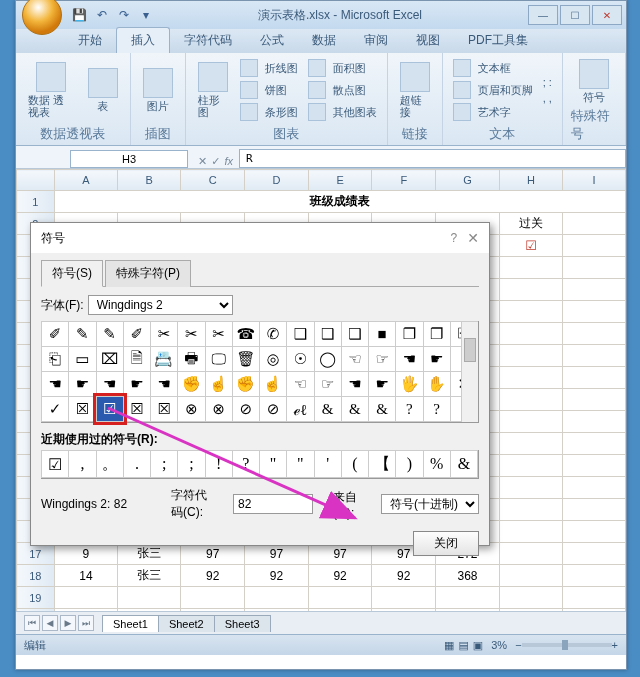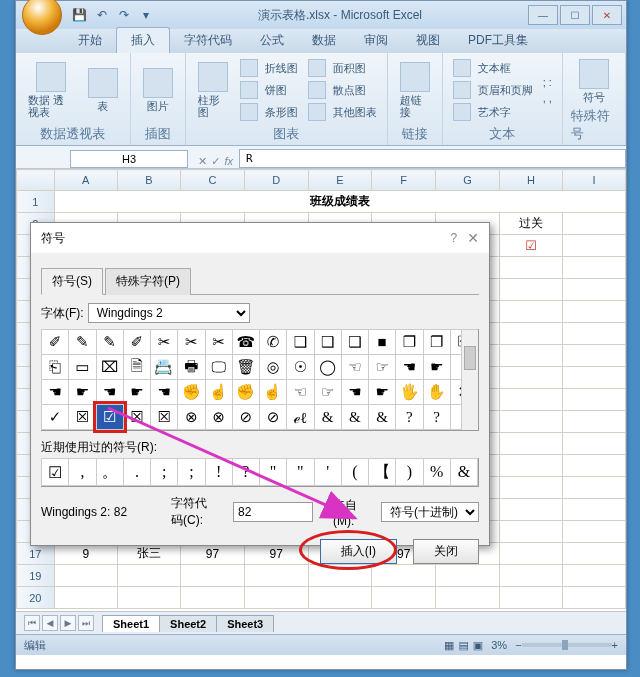--- a/index.html
+++ b/index.html
@@ -40,48 +40,48 @@
 table.grid thead th{background:linear-gradient(#f4f8fc,#e0eaf4);color:#3a5a7a;height:18px;font-weight:normal;font-size:11px;}
 table.grid .rowhdr{background:linear-gradient(90deg,#f4f8fc,#e0eaf4);width:36px;color:#3a5a7a;font-size:11px;}
 table.grid td{height:19px;background:#fff;}
 td.headercell{background:#fff;font-size:15px;font-weight:bold;font-family:SimSun;}
 td.greencol{background:#e4eed4;}
 .checkbox-sym{color:#c0392b;font-size:13px;}
 
 .sheet-tabs{height:22px;background:#e8eef4;border-top:1px solid #b8c8d8;display:flex;align-items:center;padding-left:8px;gap:0;}
 .st-nav{display:flex;gap:2px;margin-right:8px;}
 .st-nav span{width:14px;height:14px;border:1px solid #aab8c8;background:#f4f8fc;font-size:9px;display:flex;align-items:center;justify-content:center;color:#6a7a8a;}
-.stab{padding:2px 10px;background:#fff;border:1px solid #9aaabb;border-bottom:none;font-size:11px;margin-right:-1px;font-weight:bold;}
+.stab{padding:2px 10px;background:#fff;border:1px solid #9aaabb;border-bottom:none;font-size:11px;margin-right:-1px;}
 .stab:not(.active){background:#dce4ec;}
 
 .statusbar{height:20px;background:linear-gradient(#d8e4f0,#c4d6e8);border-top:1px solid #9ab3cc;display:flex;align-items:center;padding:0 8px;font-size:11px;color:#3a5a7a;}
 .statusbar .spacer{flex:1;}
 .zoom-slider{width:90px;height:4px;background:#b8c8d8;position:relative;}
 .zoom-slider::after{content:'';position:absolute;left:45%;top:-3px;width:6px;height:10px;background:#8aa4be;}
 
 .dialog{position:absolute;left:30px;top:222px;width:458px;height:322px;background:#f0f0f0;border:1px solid #888;box-shadow:3px 3px 8px rgba(0,0,0,.4);z-index:20;}
 .dlg-title{height:30px;background:#fff;display:flex;align-items:center;padding:0 10px;font-size:12px;color:#000;}
 .dlg-title .sp{flex:1;}
 .dlg-help{color:#888;margin-right:10px;}
 .dlg-close{color:#888;font-size:14px;}
 .dlg-body{padding:6px 10px 10px;}
 .dlg-tabs{display:flex;border-bottom:1px solid #aaa;}
-.dtab{padding:4px 10px;border:1px solid #aaa;border-bottom:none;background:#f0f0f0;font-size:12px;margin-right:2px;position:relative;top:1px;margin-top:8px;}
+.dtab{padding:4px 10px;border:1px solid #aaa;border-bottom:none;background:#f0f0f0;font-size:12px;margin-right:2px;position:relative;top:1px;}
 .dtab.active{background:#f0f0f0;border-bottom:1px solid #f0f0f0;}
 .dtab:not(.active){background:#e4e4e4;}
 .font-row{margin:8px 0 6px;display:flex;align-items:center;gap:4px;font-size:12px;}
 .font-row select,.font-row input{border:1px solid #999;padding:1px 4px;font-size:12px;height:20px;box-sizing:border-box;background:#fff;}
 .sym-grid{border:1px solid #999;background:#fff;display:grid;grid-template-columns:repeat(16,1fr);position:relative;}
 .sym-cell{border:1px solid #ccc;height:24px;display:flex;align-items:center;justify-content:center;font-family:'Wingdings 2','Wingdings',serif;font-size:15px;margin:-1px 0 0 -1px;}
 .sym-cell.selected{position:relative;z-index:2;}
 .sym-cell.selected::before{content:'';position:absolute;inset:-4px;border:3px solid #d62020;}
 .sym-cell.selected .inner{position:absolute;inset:0;background:#2a5ab0;color:#fff;display:flex;align-items:center;justify-content:center;font-size:15px;}
 .sym-scroll{position:absolute;right:0;top:0;bottom:0;width:16px;background:#f0f0f0;border-left:1px solid #ccc;display:flex;flex-direction:column;}
 .sym-scroll .thumb{height:22px;background:#cdcdcd;margin:16px 2px 0;border:1px solid #aaa;}
-.recent-lbl{margin-top:8px;font-size:12px;}
+.recent-lbl{margin-top:8px;font-size:12px;font-weight:bold;}
 .recent-grid{border:1px solid #999;background:#fff;display:grid;grid-template-columns:repeat(16,1fr);margin-top:2px;}
 .recent-grid .rc{border:1px solid #ccc;height:26px;display:flex;align-items:center;justify-content:center;font-size:16px;margin:-1px 0 0 -1px;font-family:serif;}
 .code-row{margin-top:8px;display:flex;align-items:center;gap:20px;font-size:12px;}
 .code-row input,.code-row select{border:1px solid #999;padding:1px 4px;font-size:12px;height:20px;box-sizing:border-box;background:#fff;}
 .dlg-btns{display:flex;justify-content:flex-end;gap:16px;margin-top:10px;}
 .dlg-btn{padding:3px 20px;border:1px solid #888;background:linear-gradient(#fdfdfd,#e4e4e4);font-size:12px;}
 .dlg-btn.primary{position:relative;border:1px solid #3a6ab0;}
 .red-circle{position:absolute;left:-22px;top:-10px;width:92px;height:34px;border:3px solid #d62020;border-radius:50%;pointer-events:none;}
 
 .arrow{position:absolute;z-index:30;pointer-events:none;}
@@ -440,20 +440,32 @@
               <td class="">张三</td>
               <td class="">97</td>
               <td class="">97</td>
               <td class="">97</td>
               <td class="">97</td>
               <td class="greencol">272</td>
               <td class="greencol"></td>
               <td class="greencol"></td>
             </tr>
             <tr>
+              <td class="rowhdr">18</td>
+              <td class="">14</td>
+              <td class="">张三</td>
+              <td class="">92</td>
+              <td class="">92</td>
+              <td class="">92</td>
+              <td class="">92</td>
+              <td class="greencol">368</td>
+              <td class="greencol"></td>
+              <td class="greencol"></td>
+            </tr>
+            <tr>
               <td class="rowhdr">19</td>
               <td class=""></td>
               <td class=""></td>
               <td class=""></td>
               <td class=""></td>
               <td class=""></td>
               <td class=""></td>
               <td class="greencol"></td>
               <td class="greencol"></td>
               <td class="greencol"></td>
@@ -509,21 +521,21 @@
     <span class="dlg-help">?</span>
     <span class="dlg-close">✕</span>
   </div>
   <div class="dlg-body">
     <div class="dlg-tabs">
       <div class="dtab active">符号(S)</div>
       <div class="dtab">特殊字符(P)</div>
     </div>
     <div class="font-row">
       <span>字体(F):</span>
-      <select style="width:162px"><option>Wingdings 2</option></select>
+      <select style="width:145px"><option>Wingdings 2</option></select>
     </div>
     <div class="sym-grid" id="symgrid">
       <div class="sym-cell">✐</div>
           <div class="sym-cell">✎</div>
           <div class="sym-cell">✎</div>
           <div class="sym-cell">✐</div>
           <div class="sym-cell">✂</div>
           <div class="sym-cell">✂</div>
           <div class="sym-cell">✂</div>
           <div class="sym-cell">☎</div>
@@ -609,24 +621,20 @@
           <div class="rc">&amp;</div>
         </div>
     <div class="code-row">
       <span style="flex:0 0 110px">Wingdings 2: 82</span>
       <span>字符代码(C):</span>
       <input style="width: 80px;" value="82">
       <span>来自(M):</span>
       <select style="width:110px"><option>符号(十进制)</option></select>
     </div>
     <div class="dlg-btns">
-      <button class="dlg-btn primary">
-        <span>插入(I)</span>
-        <span class="red-circle"></span>
-      </button>
       <button class="dlg-btn">关闭</button>
     </div>
   </div>
 </div>
 
 <svg class="arrow" style="left:100px;top:400px" width="290" height="140">
   <defs>
         <marker id="ah" markerWidth="12" markerHeight="10" refX="11" refY="5" orient="auto">
           <path d="M0,0 L12,5 L0,10 Z" fill="#d933c4"></path>
         </marker>

